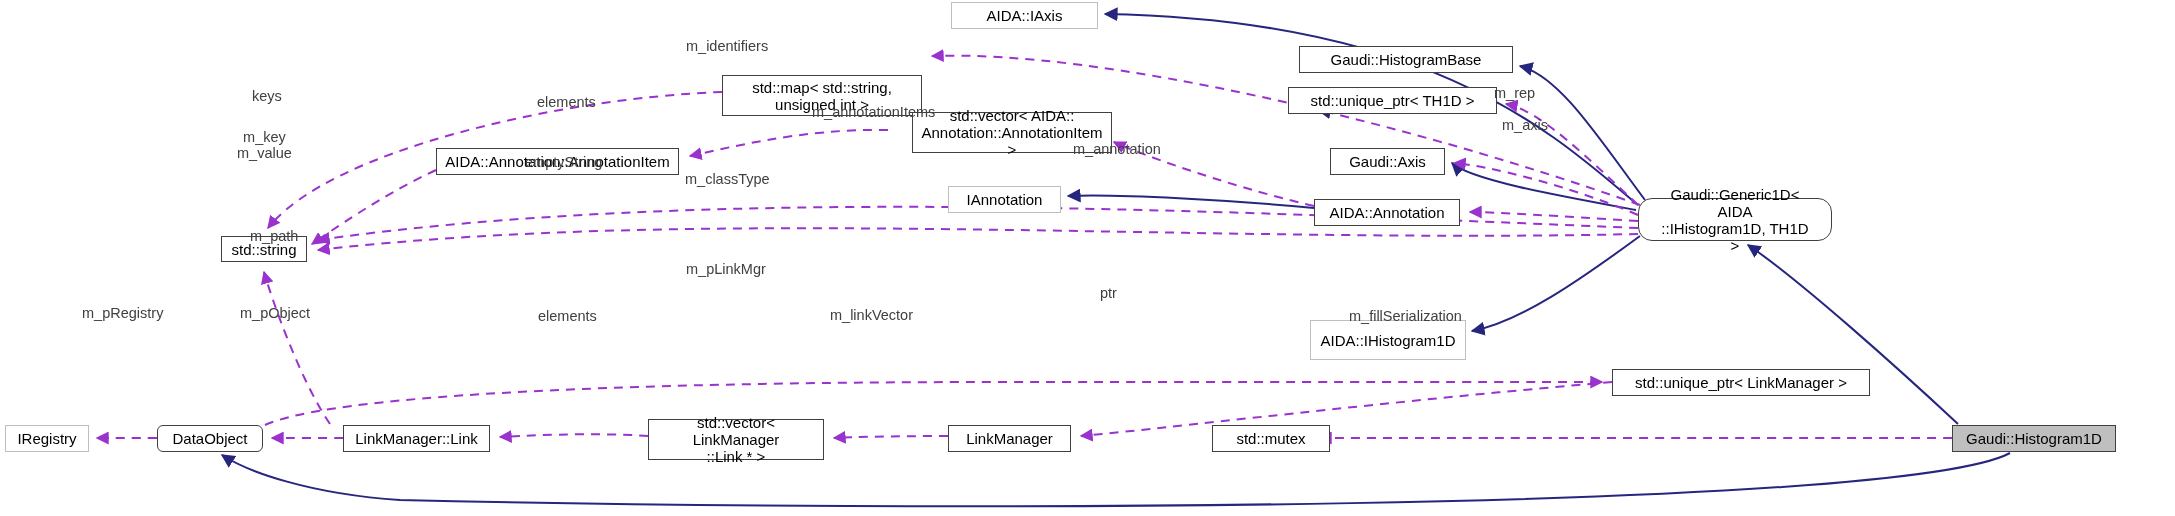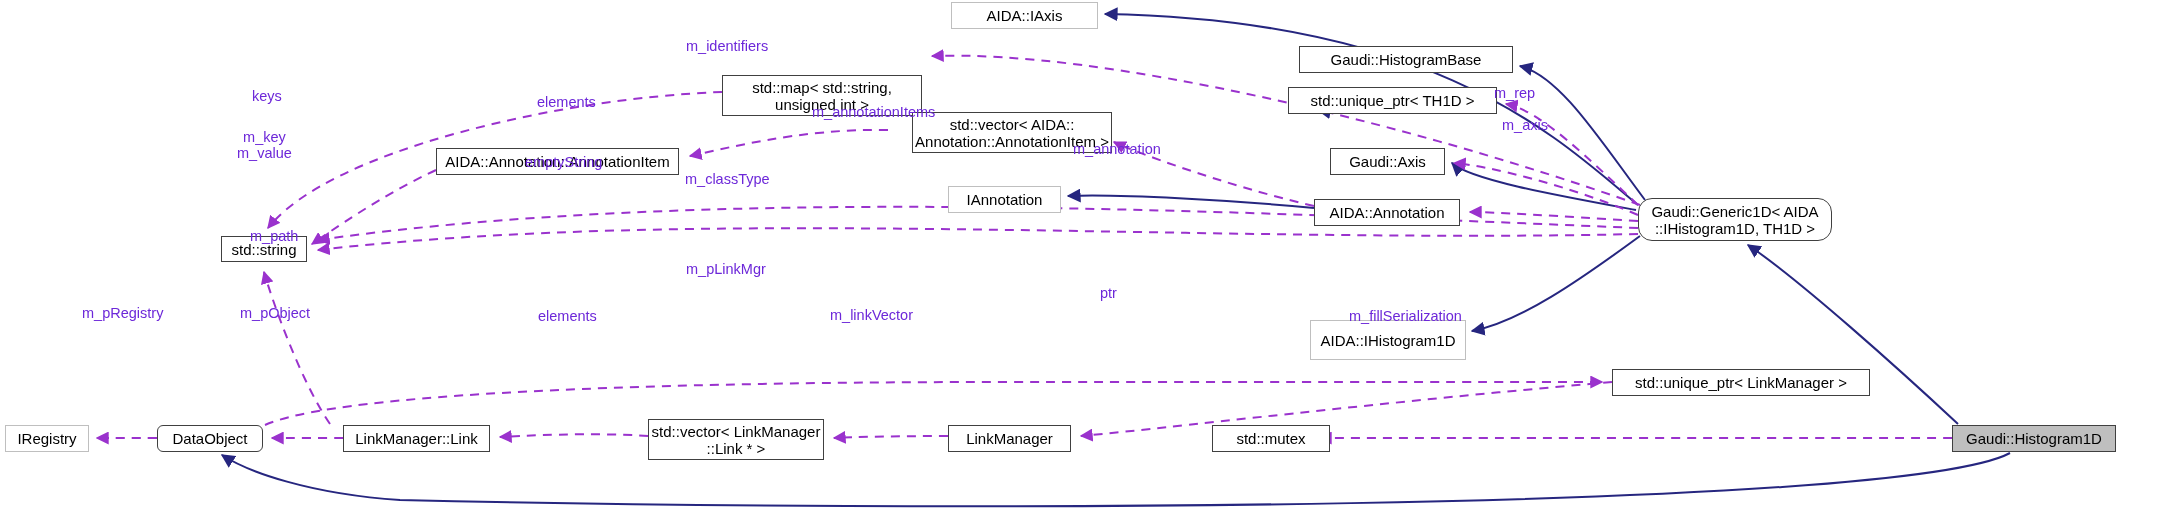--- a/index.html
+++ b/index.html
@@ -23,37 +23,37 @@
     box-sizing:border-box;
     display:flex;
     align-items:center;
     justify-content:center;
     text-align:center;
     font-size:15px;
     line-height:17px;
     color:#000000;
     background:#ffffff;
     white-space:pre-line;
-    padding:1px 1px;
+    padding:1px 18px;
     z-index:5;
   }
   
   .node.cls{ border:1px solid #404040; }
   
   .node.tmpl{ border:1.6px solid #404040; }
   
   .node.iface{ border:1px solid #bfbfbf; }
   
   .node.focus{ border:1px solid #404040; background:#bfbfbf; }
 
   .edge-label{
     position:absolute;
     font-size:14.5px;
     line-height:16px;
-    color:#6d28d9;
+    color:#404040;
     background:transparent;
     white-space:pre-line;
     text-align:center;
     z-index:6;
   }
 </style>
 </head>
 <body>
 
 <div id="diagram">

